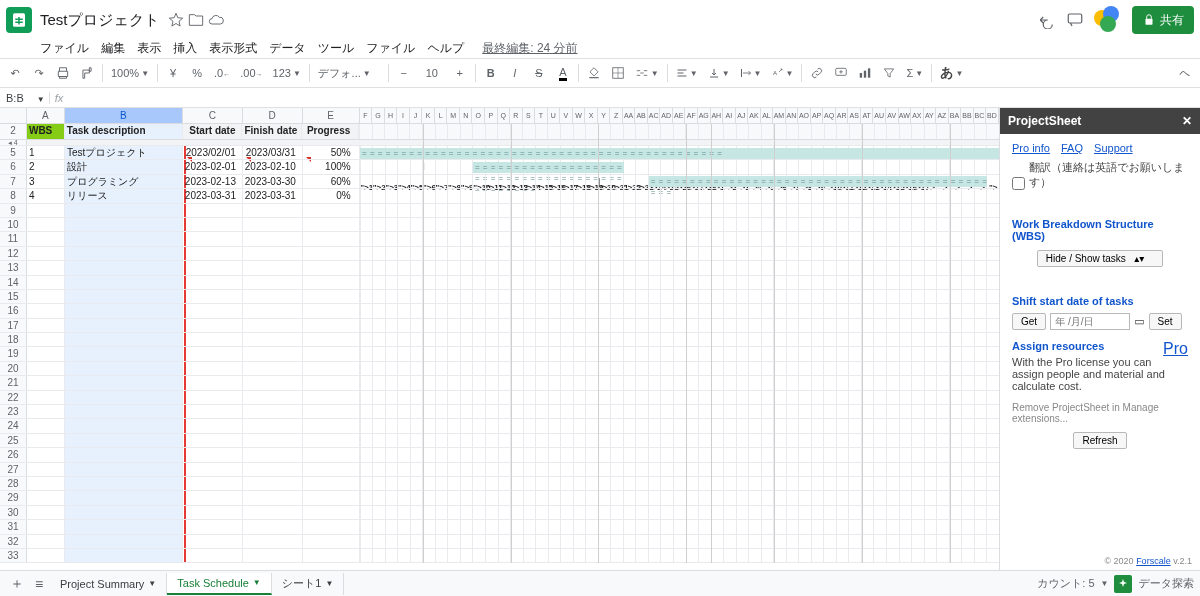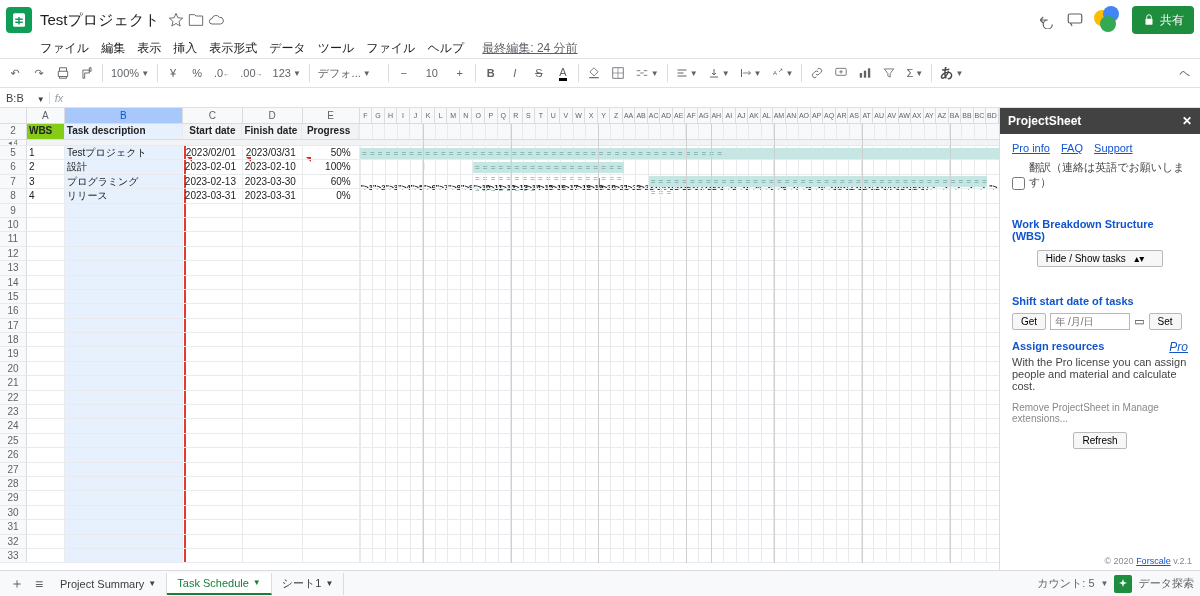--- a/index.html
+++ b/index.html
@@ -78,21 +78,21 @@
 .tabs div{padding:4px 14px;font-size:12px;cursor:pointer;}
 .tabs .active{color:#1a73e8;border-bottom:2px solid #1a73e8;}
 .sec-title{color:#1155cc;font-weight:bold;margin-top:28px;font-size:11px;}
 .btn-row{display:flex;gap:6px;margin-top:6px;}
 .mini-btn{border:1px solid #b8b8b8;background:#f7f7f7;padding:2px 8px;font-size:10px;cursor:pointer;border-radius:2px;}
 .mini-btn.hl{border:2px solid #d93025;}
 .hide-row{margin-top:8px;display:flex;justify-content:center;}
 .date-row{display:flex;gap:4px;margin-top:6px;align-items:center;}
 .date-in{border:1px solid #b8b8b8;padding:2px 4px;font-size:10px;width:80px;}
 .assign{margin-top:10px;}
-.pro-link{float:right;color:#1155cc;text-decoration:underline;font-size:12px;font-style:italic;}
+.pro-link{float:right;color:#1155cc;text-decoration:underline;font-size:16px;}
 .small-gray{color:#888;font-size:10px;margin-top:10px;}
 .refresh{display:block;margin:8px auto;}
 .copy{position:absolute;bottom:4px;right:8px;color:#888;font-size:9px;}
 .copy a{color:#1155cc;text-decoration:underline;}
 
 
 .btm{height:26px;border-top:1px solid #dadce0;display:flex;align-items:center;padding:0 6px;background:#f8f9fa;}
 .btm .plus,.btm .menu-ic{width:22px;text-align:center;color:#5f6368;cursor:pointer;font-size:14px;}
 .sheet-tab{padding:0 10px;height:22px;display:flex;align-items:center;gap:4px;border-right:1px solid #dadce0;font-size:11px;color:#3c4043;cursor:pointer;}
 .sheet-tab.active{background:#fff;color:#188038;border-bottom:2px solid #188038;}

